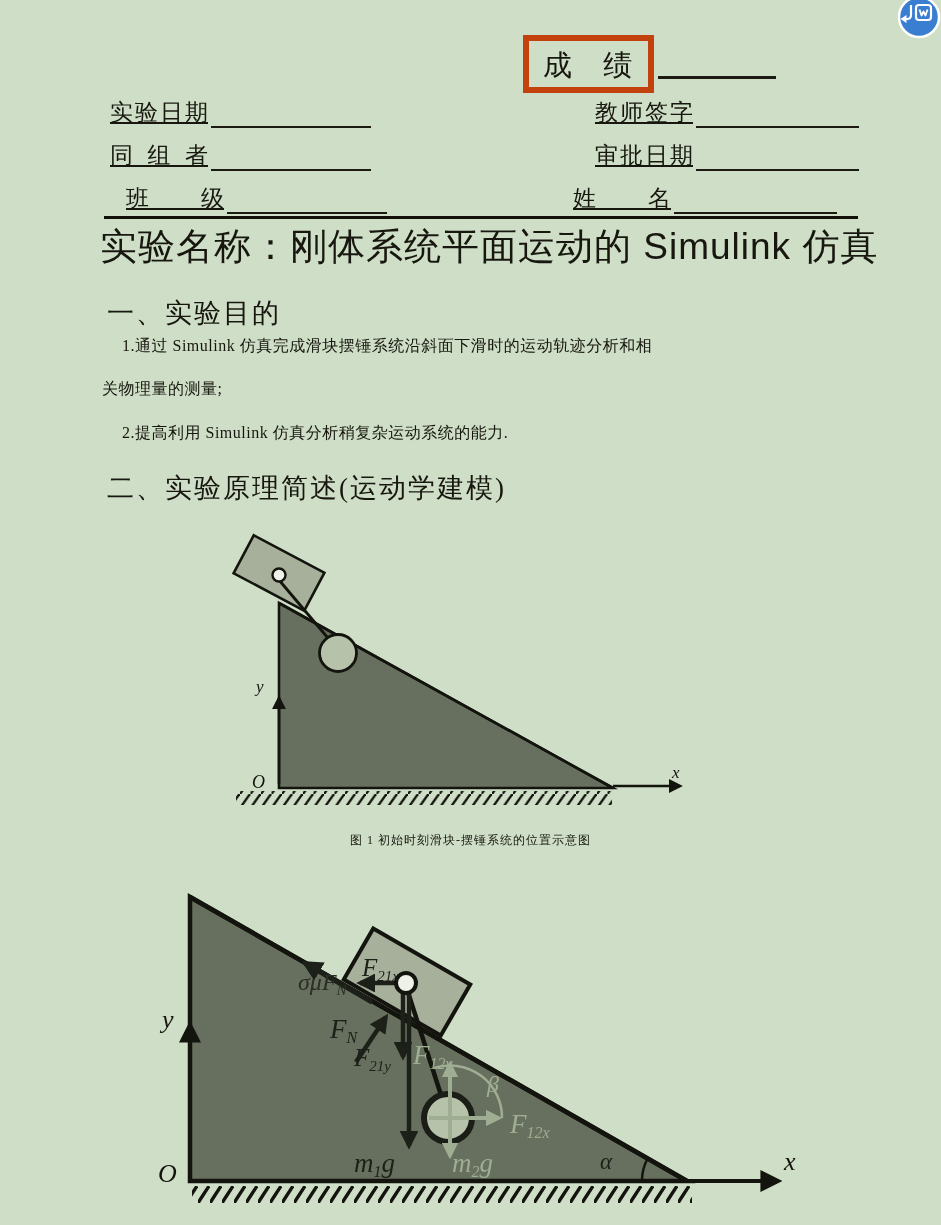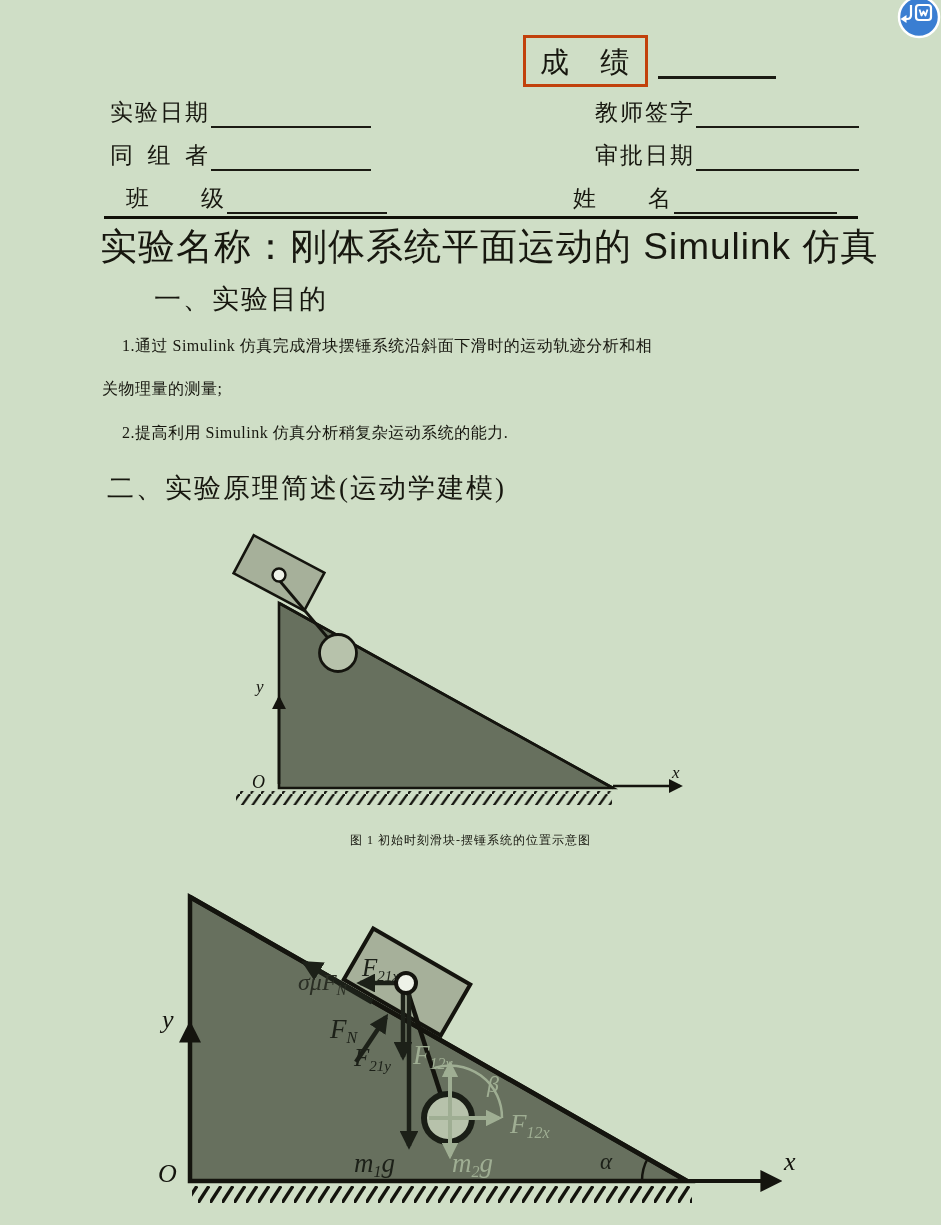--- a/index.html
+++ b/index.html
@@ -4,27 +4,27 @@
 <style>
   html,body{margin:0;padding:0;}
   body{
     width:941px;height:1225px;position:relative;overflow:hidden;
     background:#cfdec6;color:#17170f;
     font-family:"Liberation Serif","DejaVu Serif",serif;
   }
   .abs{position:absolute;}
   
   .form-row{height:30px;line-height:30px;font-size:23px;white-space:nowrap;}
-  .flabel{display:inline-block;width:98px;text-align:justify;text-align-last:justify;vertical-align:bottom;}
+  .flabel{display:inline-block;width:98px;text-align:justify;text-align-last:justify;vertical-align:bottom;text-decoration:underline;}
   .blank{display:inline-block;height:26px;border-bottom:2px solid #1b1b13;vertical-align:bottom;margin-left:3px;}
   .blank.w-left{width:160px;}
   .blank.w-right{width:163px;}
   
   .grade-box{
-    left:523px;top:35px;width:109px;height:46px;border:3px solid #c2410c;
+    left:523px;top:35px;width:109px;height:46px;border:6px solid #c2410c;
     font-size:29px;letter-spacing:12px;text-align:center;line-height:48px;
     padding-left:10px;white-space:nowrap;
   }
   .grade-blank{left:658px;top:76px;width:118px;border-bottom:3px solid #1b1b13;height:0;}
   .divider{left:104px;top:216px;width:754px;height:3px;background:#111109;}
   .doc-title{
     left:100px;top:222px;font-size:37px;font-weight:normal;letter-spacing:1px;white-space:nowrap;
     font-family:"Liberation Sans","DejaVu Sans",sans-serif;
   }
   .sec-heading{left:107px;font-size:27px;letter-spacing:2px;white-space:nowrap;}
@@ -68,21 +68,21 @@
   <span class="flabel">审批日期</span><span class="blank w-right"></span>
 </div>
 <div class="abs form-row" style="left:573px;top:184px;">
   <span class="flabel">姓名</span><span class="blank w-right"></span>
 </div>
 
 <div class="abs divider"></div>
 
 <div class="abs doc-title">实验名称：刚体系统平面运动的 Simulink 仿真</div>
 
-<div class="abs sec-heading" style="top:281px;margin-left:47px;">一、实验目的</div>
+<div class="abs sec-heading" style="top:295px;">一、实验目的</div>
 <div class="abs body-line indent" style="top:336px;">1.通过 Simulink 仿真完成滑块摆锤系统沿斜面下滑时的运动轨迹分析和相</div>
 <div class="abs body-line" style="top:379px;">关物理量的测量;</div>
 <div class="abs body-line indent" style="top:423px;">2.提高利用 Simulink 仿真分析稍复杂运动系统的能力.</div>
 <div class="abs sec-heading" style="top:470px;">二、实验原理简述(运动学建模)</div>
 
 <svg class="abs" style="left:198px;top:528px;" width="550" height="300" viewBox="0 0 550 300">
   <defs>
     <marker id="ax1" viewBox="0 0 10 10" refX="8" refY="5" markerWidth="5.5" markerHeight="5.5" orient="auto">
       <path d="M0,0 L10,5 L0,10 z" fill="#14140e"></path>
     </marker>

